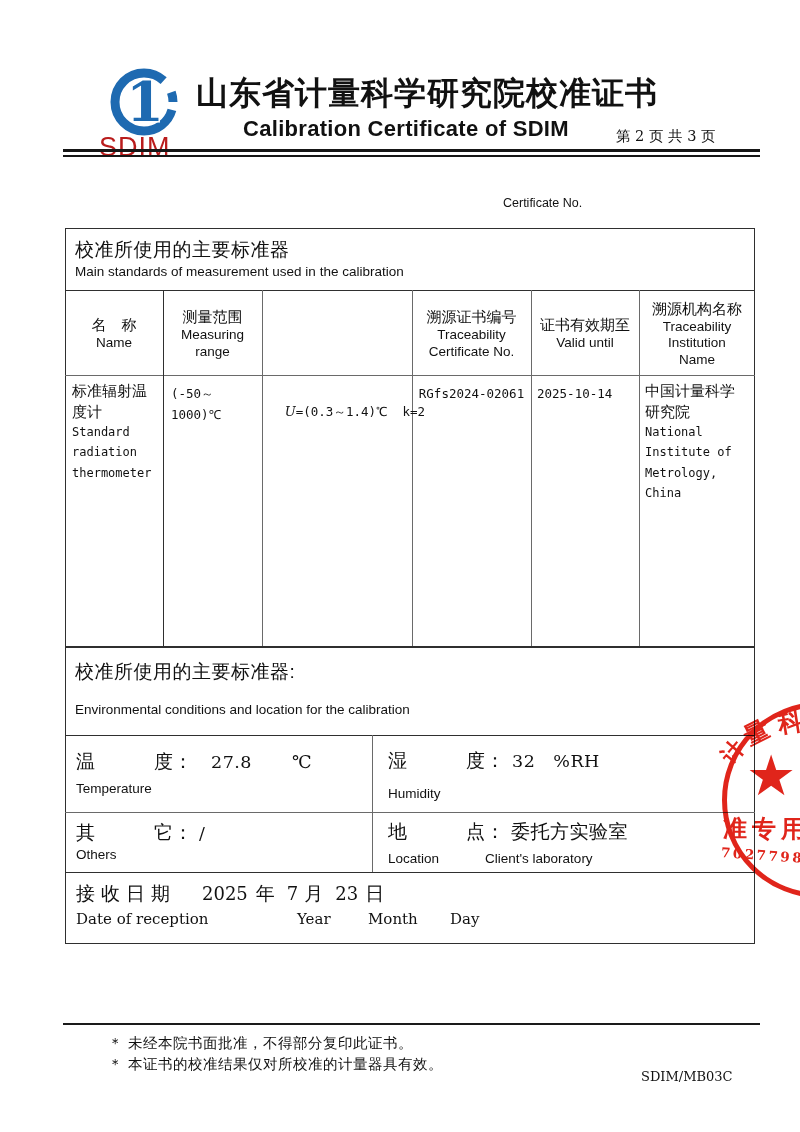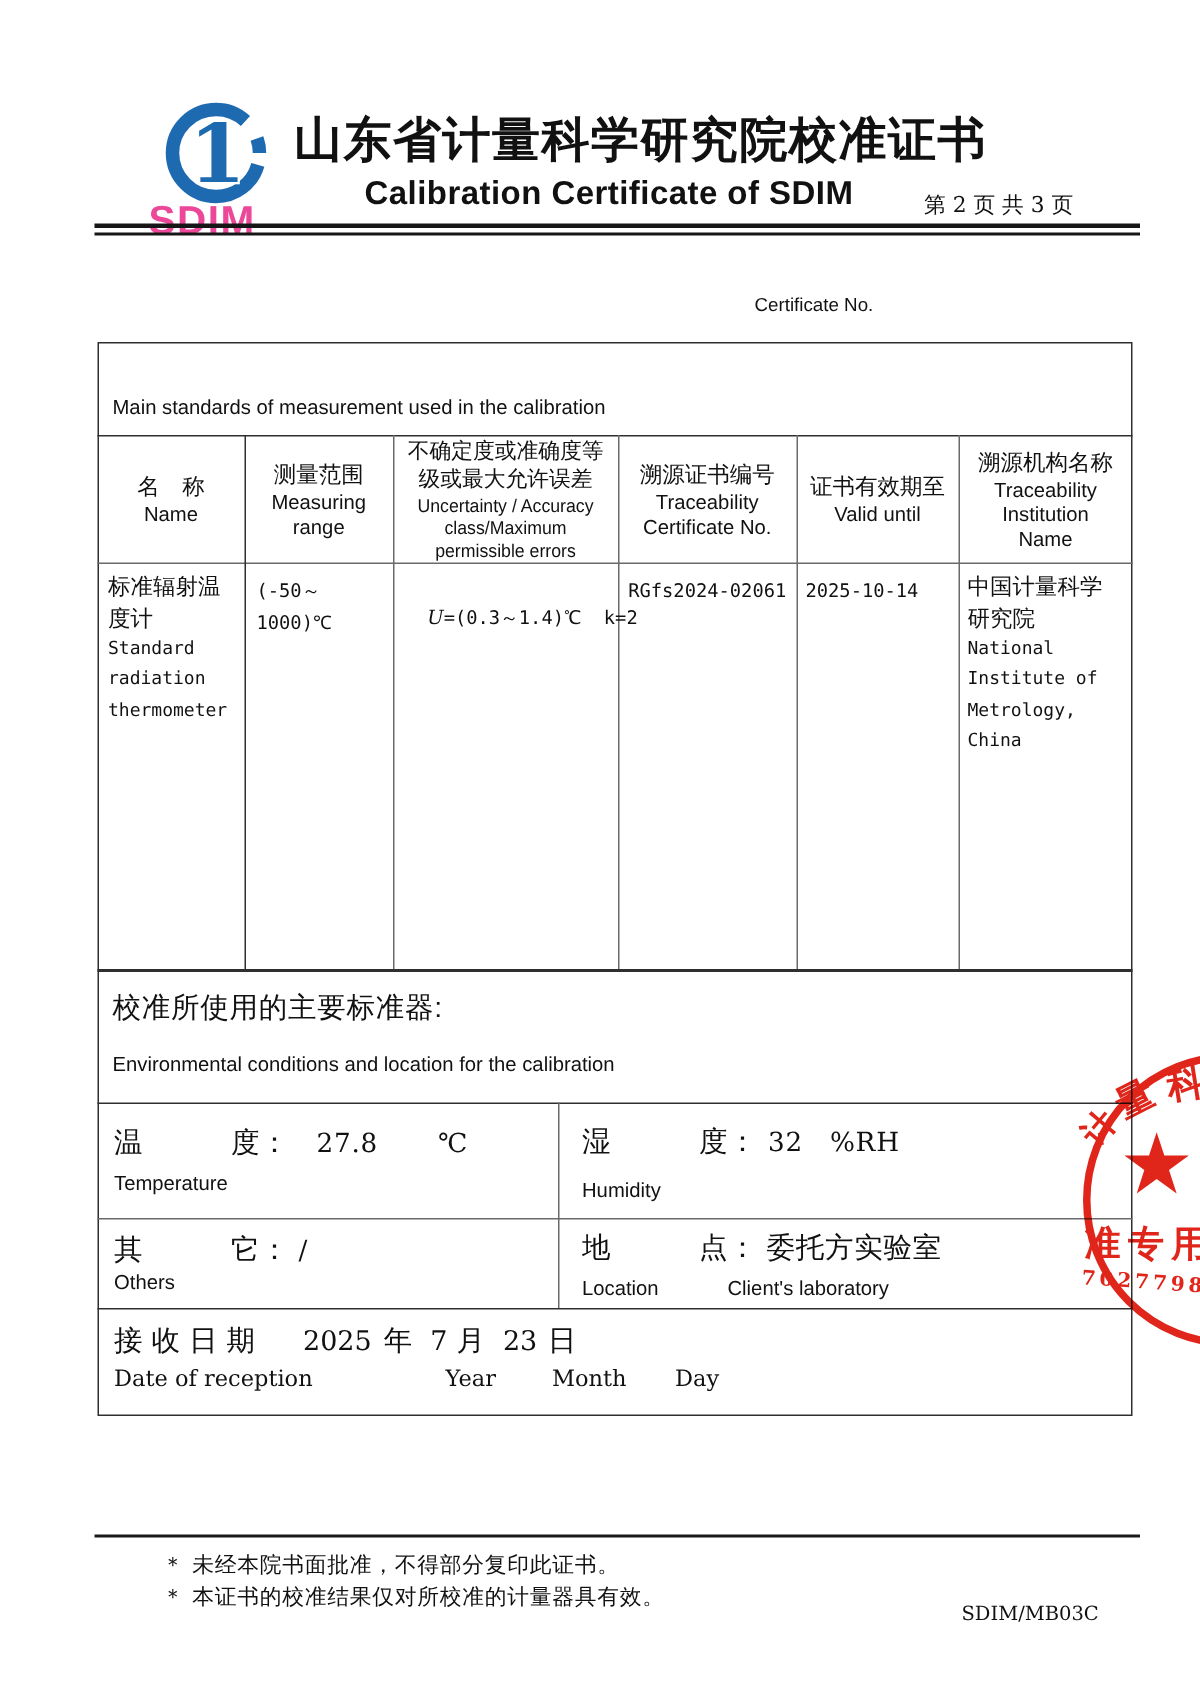--- a/index.html
+++ b/index.html
@@ -10,21 +10,21 @@
   }
   .abs{position:absolute;}
   .song{font-family:"DejaVu Serif","Liberation Serif",serif;}
   .pre{white-space:pre;}
   .line{position:absolute;background:#3c3c3c;}
   .vline{position:absolute;background:#6a6a6a;width:1px;}
   .hline{position:absolute;background:#6a6a6a;height:1px;}
 
   
   .emblem{position:absolute;left:104px;top:66px;}
-  .logo-word{position:absolute;left:99px;top:132px;font-weight:bold;font-size:27px;letter-spacing:1px;color:#ec4899;}
+  .logo-word{position:absolute;left:99px;top:132px;font-weight:normal;font-size:27px;letter-spacing:1px;color:#b91c1c;}
   .title-cn{position:absolute;left:196px;top:72px;font-size:32px;font-weight:bold;letter-spacing:1px;font-family:"DejaVu Serif","Liberation Serif",serif;}
   .title-en{position:absolute;left:243px;top:116px;font-size:22px;font-weight:bold;letter-spacing:.3px;}
   .page-info{position:absolute;left:616px;top:127px;font-size:14.5px;font-family:"DejaVu Serif",serif;}
   .certline{position:absolute;left:500px;top:162px;font-size:18.5px;}
   .certline .lbl{font-weight:bold;}
   .certline .val{font-family:"DejaVu Serif","Liberation Serif",serif;font-size:19px;letter-spacing:.5px;}
   .cert-cap{position:absolute;left:503px;top:196px;font-size:12.5px;}
 
   
   .sec-cn{position:absolute;font-size:19px;font-weight:500;letter-spacing:.5px;}
@@ -95,33 +95,30 @@
   <div class="hline" style="left:65px;top:812px;width:690px;"></div>
   <div class="hline" style="left:65px;top:872px;width:690px;background:#2f2f2f;"></div>
 
   <div class="vline" style="left:163px;top:290px;height:356px;background:#2f2f2f;"></div>
   <div class="vline" style="left:262px;top:290px;height:356px;"></div>
   <div class="vline" style="left:412px;top:290px;height:356px;"></div>
   <div class="vline" style="left:531px;top:290px;height:356px;"></div>
   <div class="vline" style="left:639px;top:290px;height:356px;"></div>
   <div class="vline" style="left:372px;top:735px;height:137px;"></div>
 
+  <div class="sec-cn" style="left:75px;top:237px;">校准所使用的主要标准器</div>
   <div class="sec-en" style="left:75px;top:264px;">Main standards of measurement used in the calibration</div>
 
   <div class="hcell" style="left:65px;width:98px;">
     <div class="cn">名　称</div>
     <div class="en">Name</div>
   </div>
   <div class="hcell" style="left:163px;width:99px;">
     <div class="cn">测量范围</div>
     <div class="en" style="width:72px;">Measuring range</div>
-  </div>
-  <div class="hcell c3" style="left:262px;width:150px;">
-    <div class="cn" style="width:142px;">不确定度或准确度等级或最大允许误差</div>
-    <div class="en" style="width:140px;">Uncertainty / Accuracy class/Maximum permissible errors</div>
   </div>
   <div class="hcell" style="left:412px;width:119px;">
     <div class="cn">溯源证书编号</div>
     <div class="en" style="width:102px;">Traceability Certificate No.</div>
   </div>
   <div class="hcell" style="left:531px;width:108px;">
     <div class="cn">证书有效期至</div>
     <div class="en">Valid until</div>
   </div>
   <div class="hcell" style="left:639px;width:116px;">

